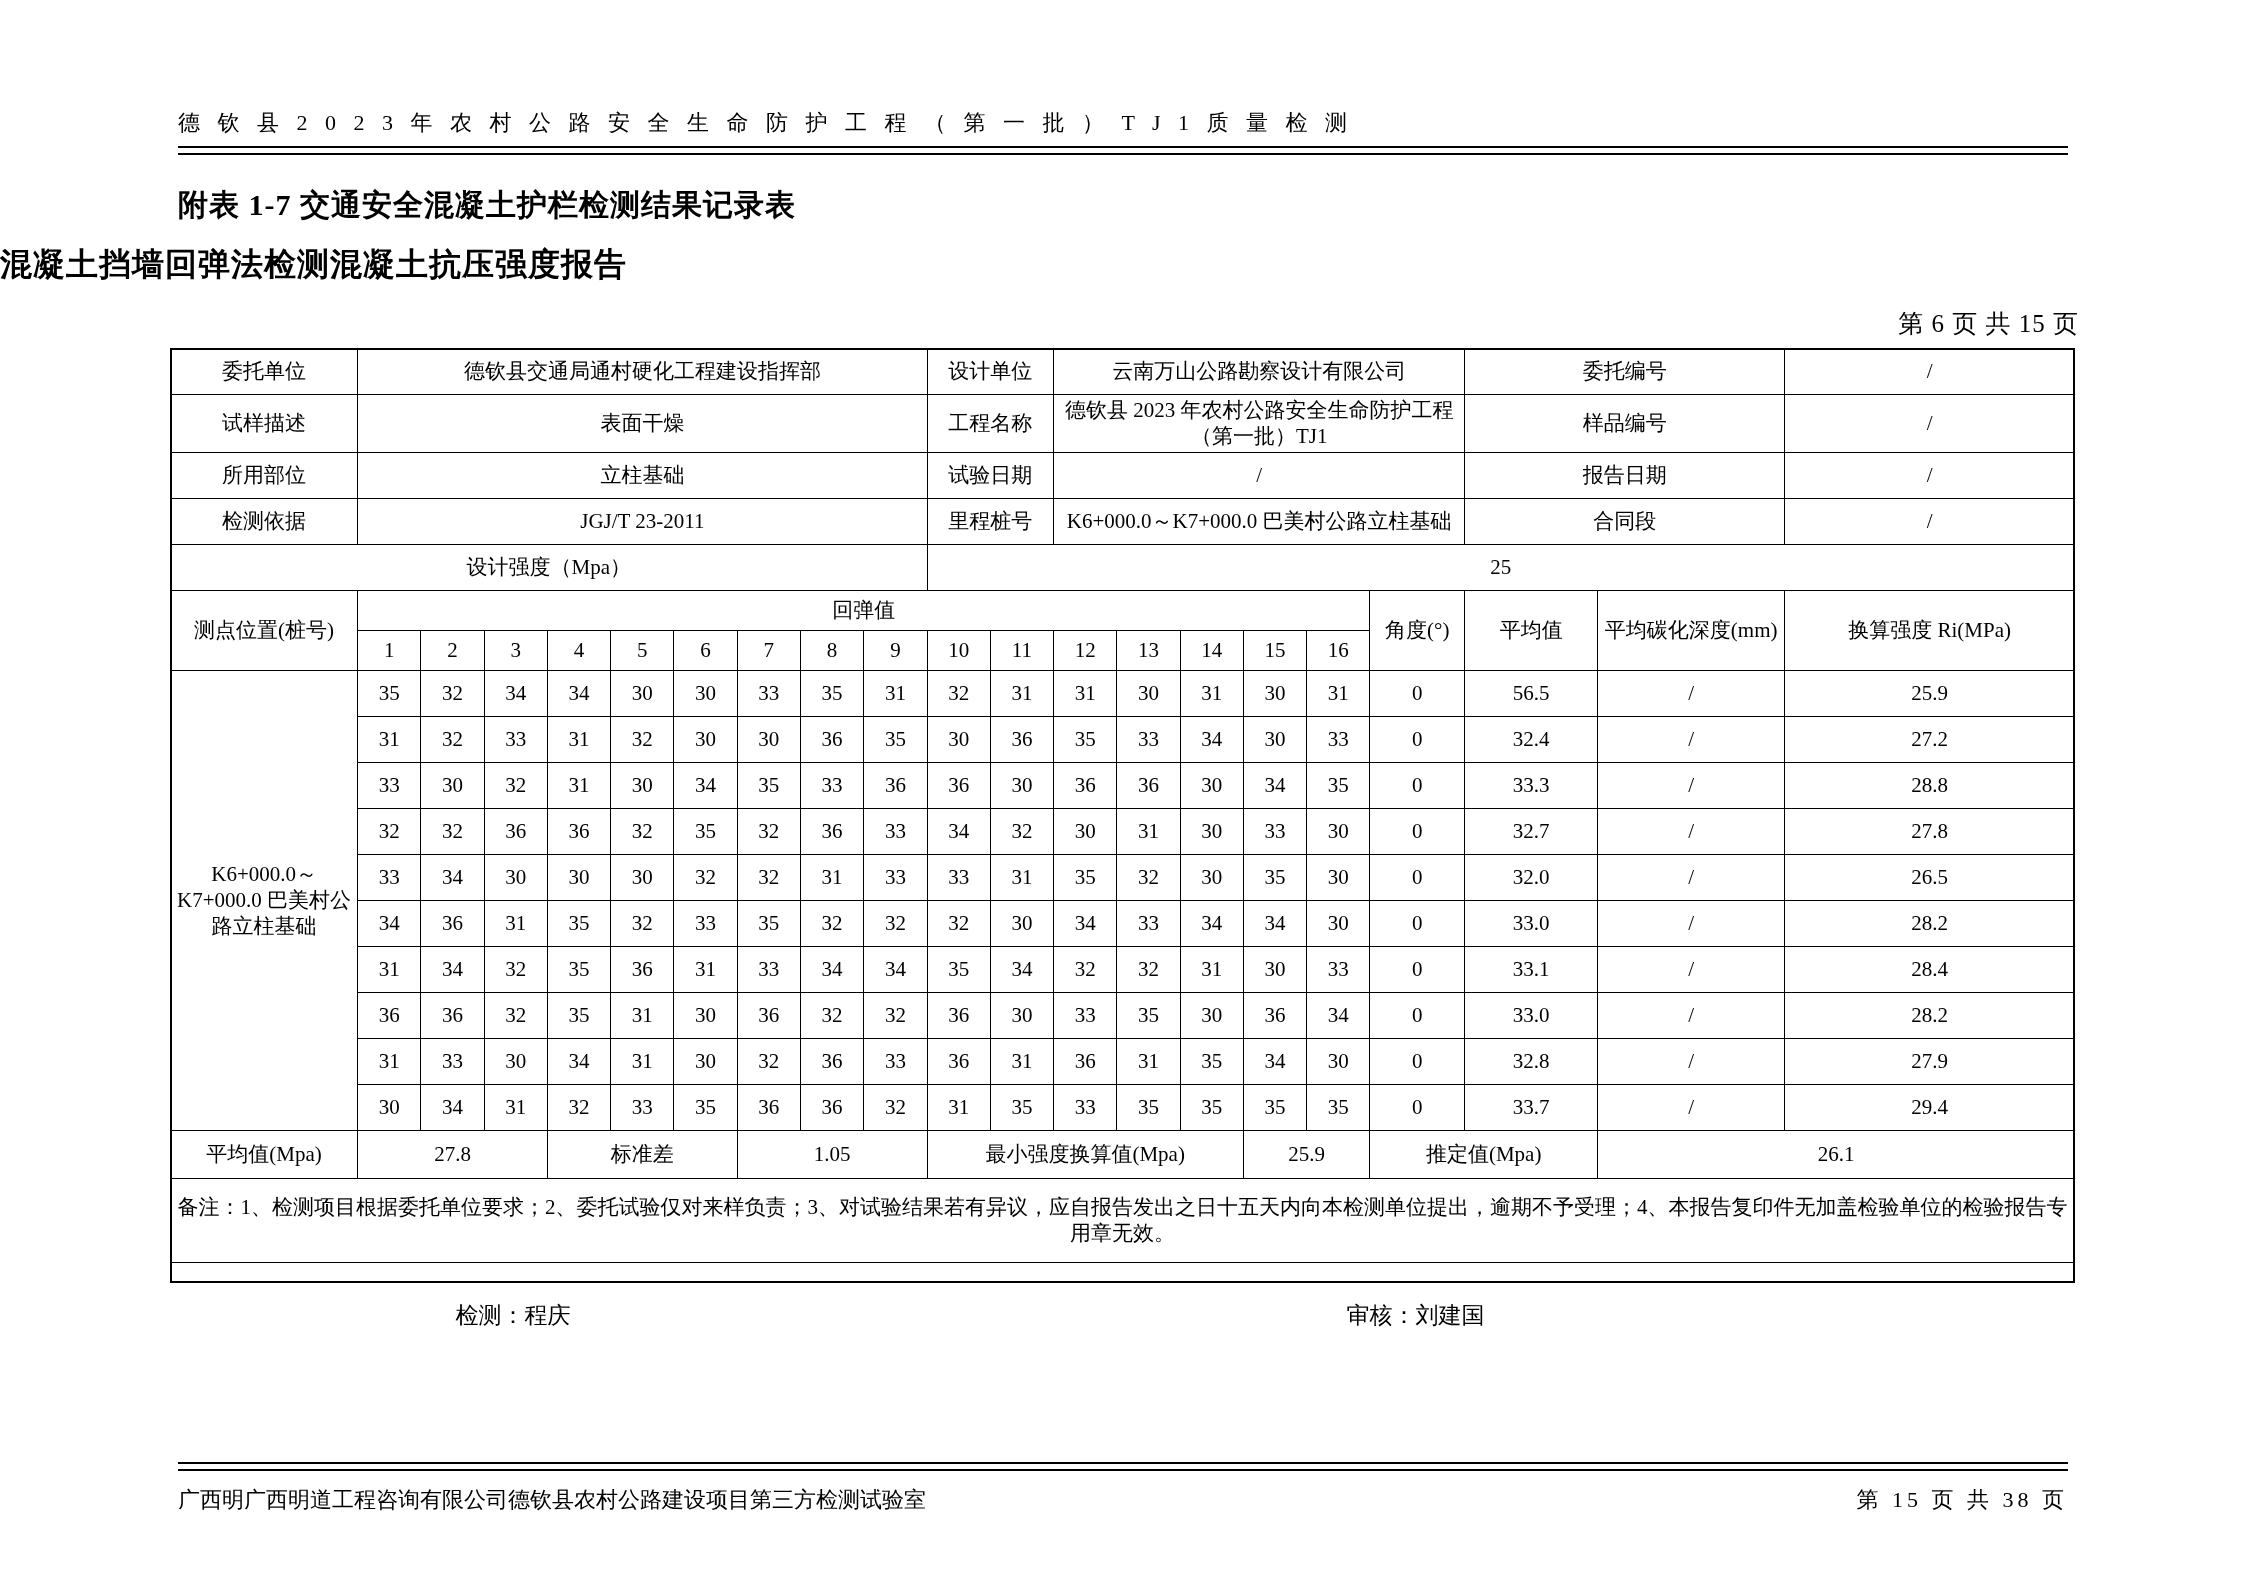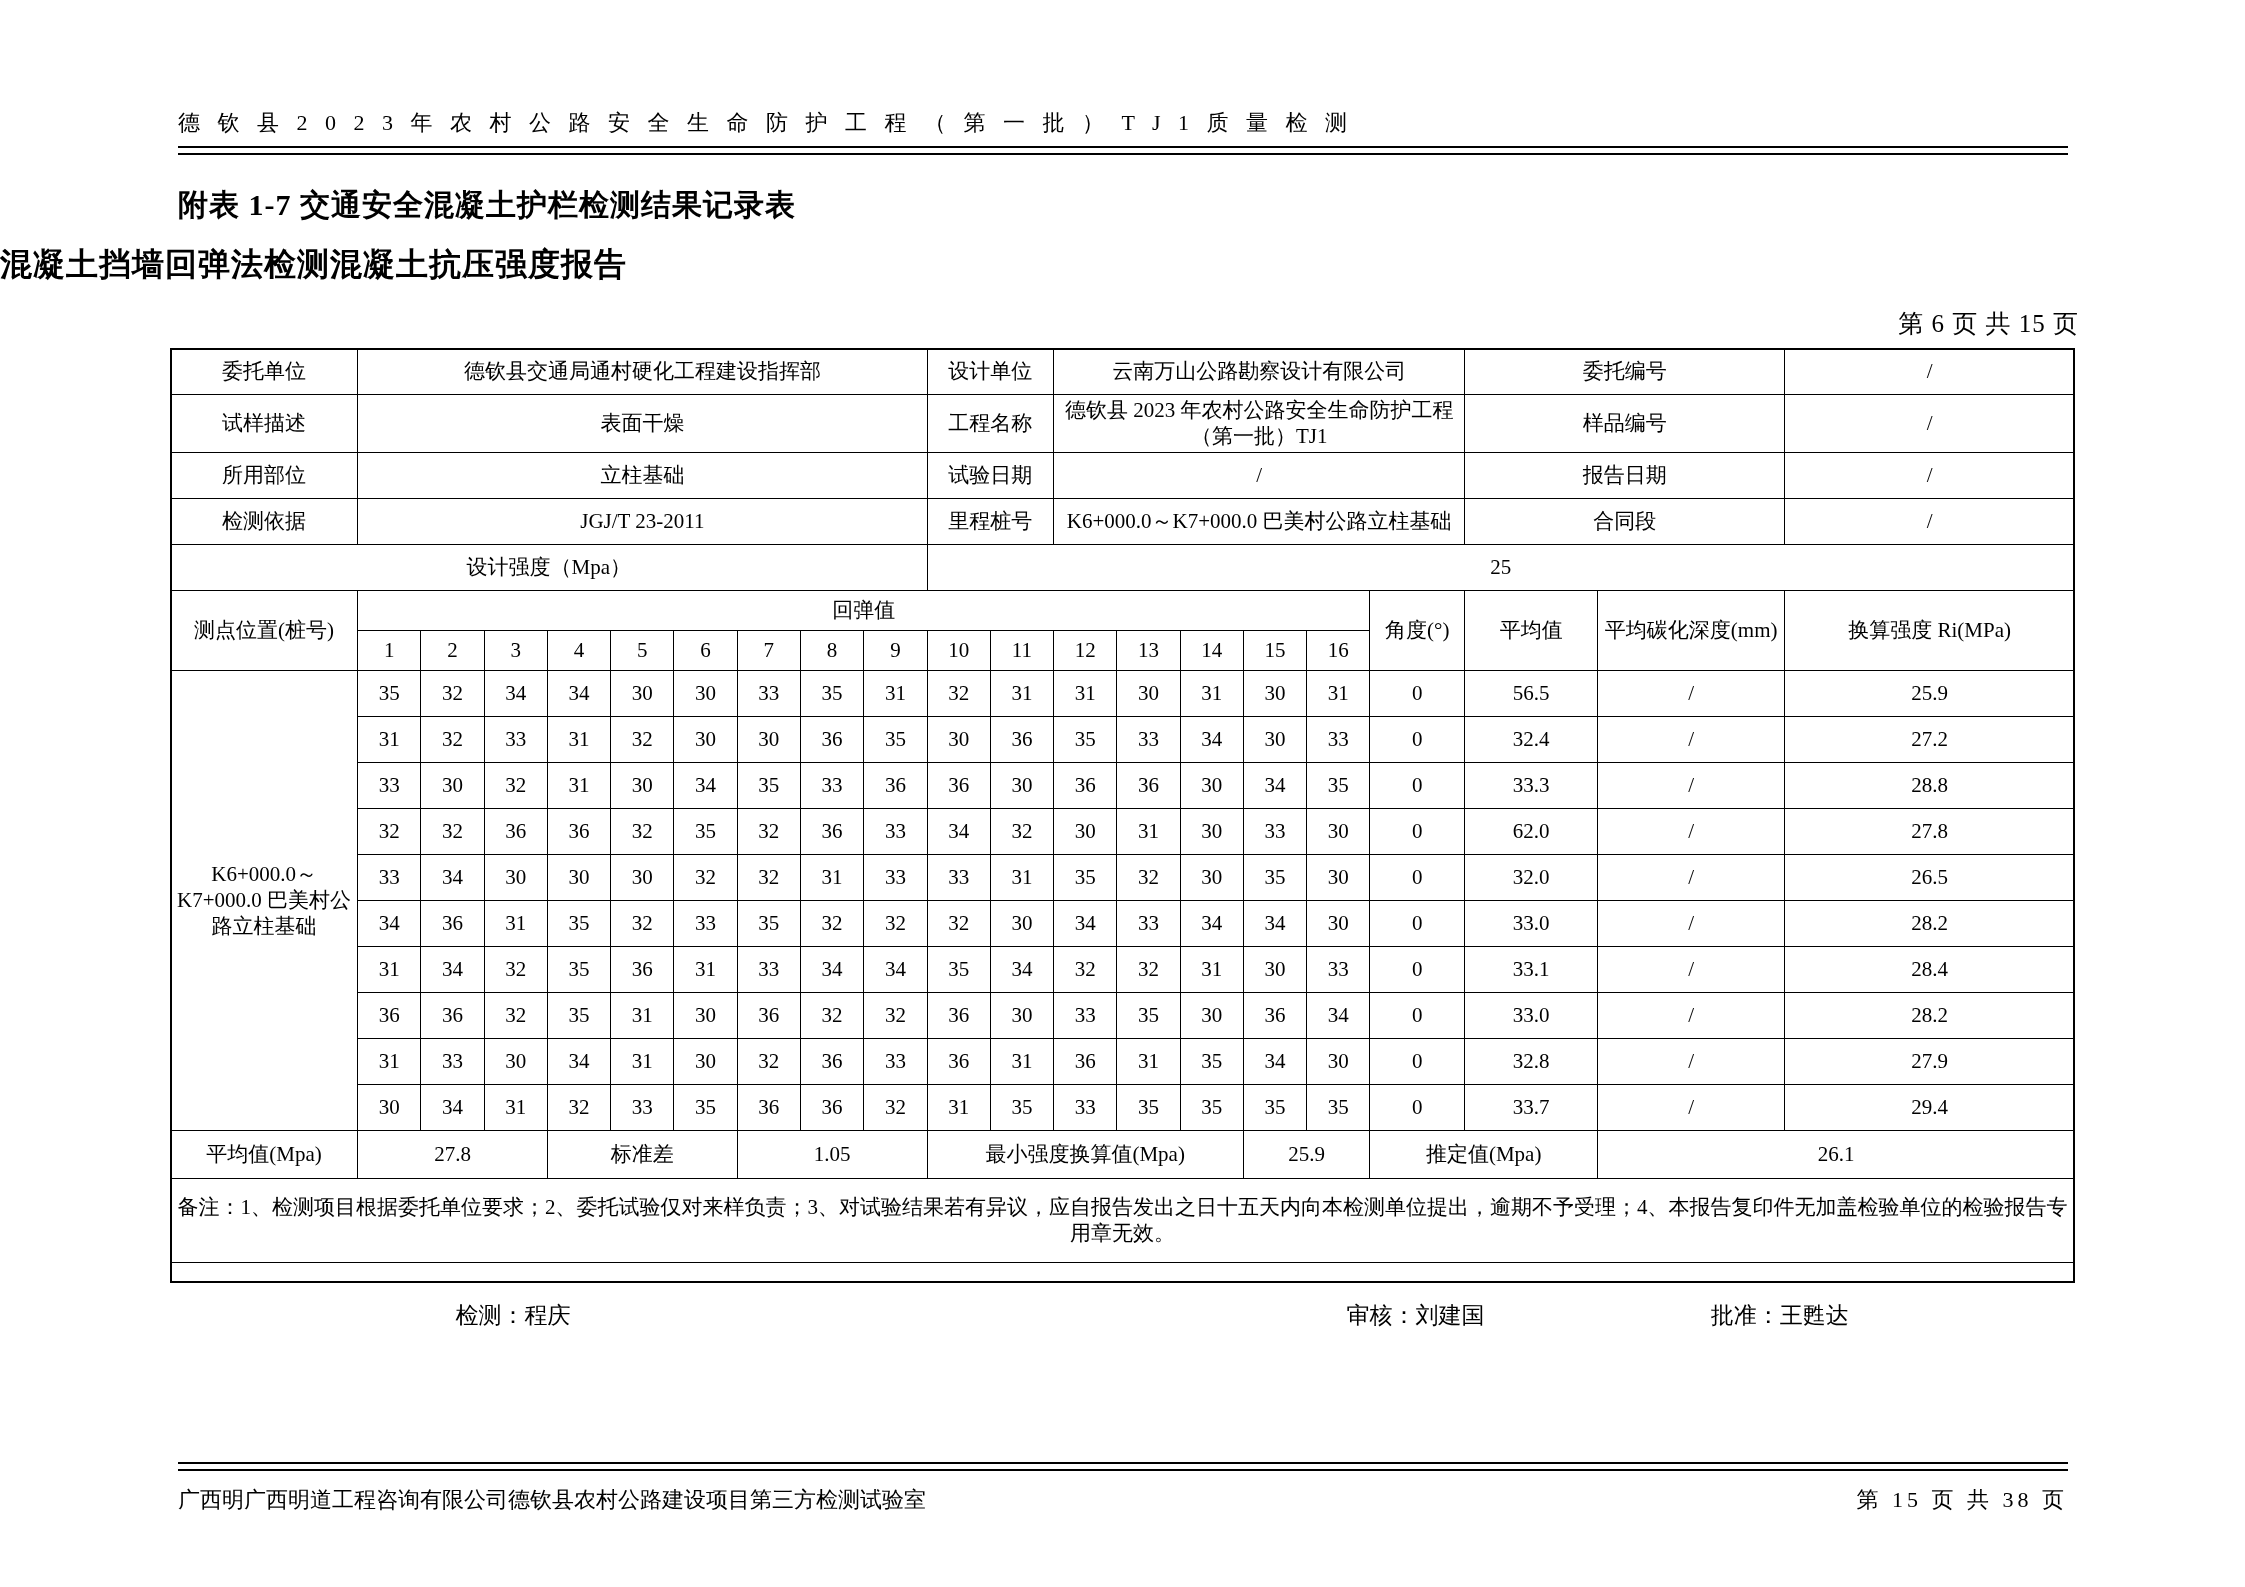--- a/index.html
+++ b/index.html
@@ -348,21 +348,21 @@
         <td class="num">36</td>
         <td class="num">33</td>
         <td class="num">34</td>
         <td class="num">32</td>
         <td class="num">30</td>
         <td class="num">31</td>
         <td class="num">30</td>
         <td class="num">33</td>
         <td class="num">30</td>
         <td class="num">0</td>
-        <td class="num">62.0</td>
+        <td class="num">32.7</td>
         <td class="num">/</td>
         <td class="num">27.8</td>
       </tr>
       <tr class="row-data">
         <td class="num">33</td>
         <td class="num">34</td>
         <td class="num">30</td>
         <td class="num">30</td>
         <td class="num">30</td>
         <td class="num">32</td>
@@ -507,21 +507,20 @@
         <td class="remark" colspan="21">备注：1、检测项目根据委托单位要求；2、委托试验仅对来样负责；3、对试验结果若有异议，应自报告发出之日十五天内向本检测单位提出，逾期不予受理；4、本报告复印件无加盖检验单位的检验报告专用章无效。</td>
       </tr>
     </tbody>
   </table>
 
   <div class="outer-box"></div>
 
   <div class="sign-row">
     <span class="s1">检测：程庆</span>
     <span class="s2">审核：刘建国</span>
-    <span class="s3">批准：王甦达</span>
   </div>
 
   <div class="footer-rule"></div>
   <div class="run-footer">
     <span class="left">广西明广西明道工程咨询有限公司德钦县农村公路建设项目第三方检测试验室</span>
     <span class="right">第 15 页  共 38 页</span>
   </div>
 
 </div>
 

